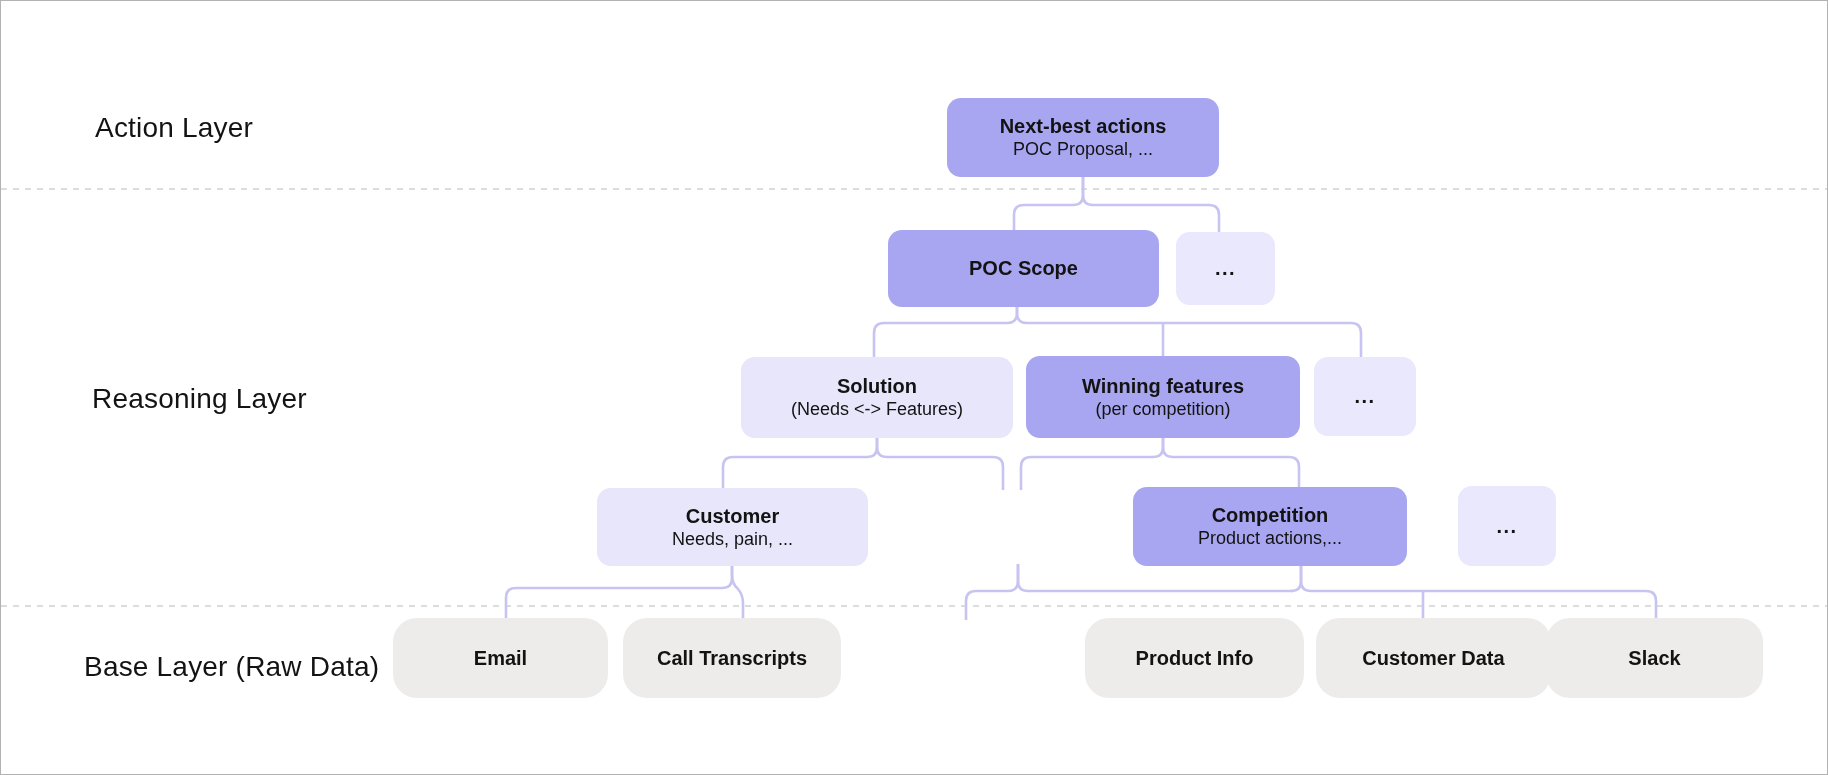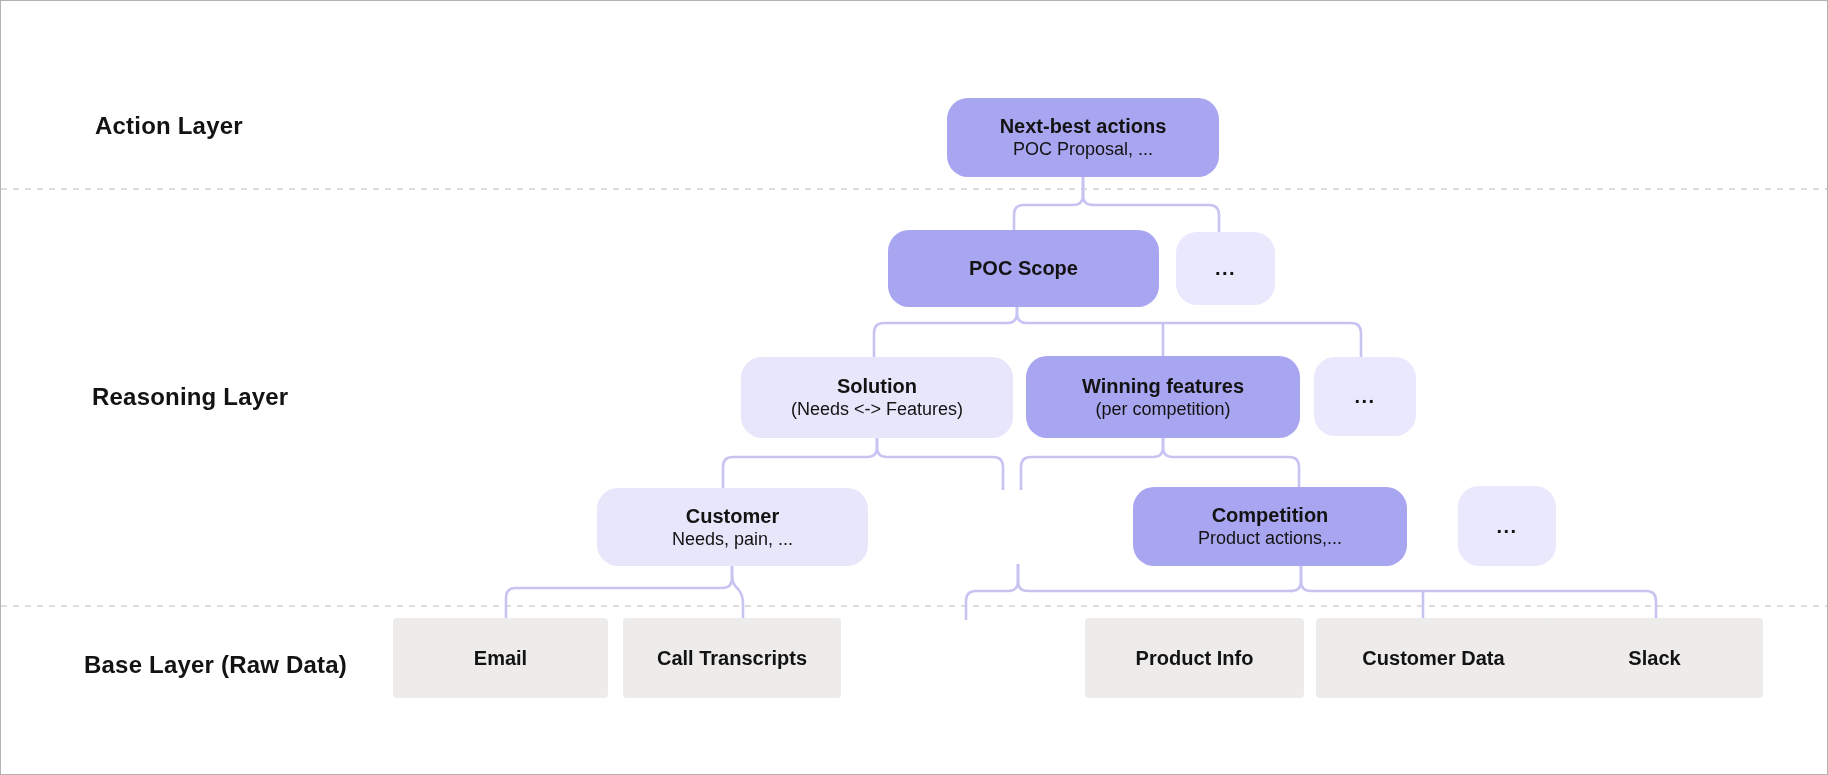--- a/index.html
+++ b/index.html
@@ -12,35 +12,35 @@
     font-family:"Liberation Sans", sans-serif;
     color:#131313;
     overflow:hidden;
   }
   .divider {
     position:absolute; left:0; width:100%; height:1.5px;
     background:repeating-linear-gradient(90deg,#dcdcdc 0 6px, transparent 6px 12px);
   }
   .layer-label {
     position:absolute;
-    font-weight:700; font-size:24px; letter-spacing:0.2px;
+    font-weight:400; font-size:28px; letter-spacing:0.2px;
     white-space:nowrap;
   }
   svg.wires { position:absolute; left:0; top:0; }
   .node {
     position:absolute;
-    border-radius:21px;
+    border-radius:14px;
     display:flex; flex-direction:column;
     align-items:center; justify-content:center;
     text-align:center;
   }
   .purple { background:#a9a6f1; }
   .light  { background:#e7e6fb; }
   .lighter{ background:#e9e8fd; }
-  .gray   { background:#edeceb; border-radius:4px; }
+  .gray   { background:#edeceb; border-radius:24px; }
   .t { font-weight:700; font-size:20px; line-height:1.22; white-space:nowrap; }
   .s { font-weight:400; font-size:18px; line-height:1.25; white-space:nowrap; }
   .dots { font-weight:700; font-size:20px; letter-spacing:1.5px; }
 </style>
 </head>
 <body>
 
 <div class="canvas">
 
   <div class="divider" style="top:187px"></div>

